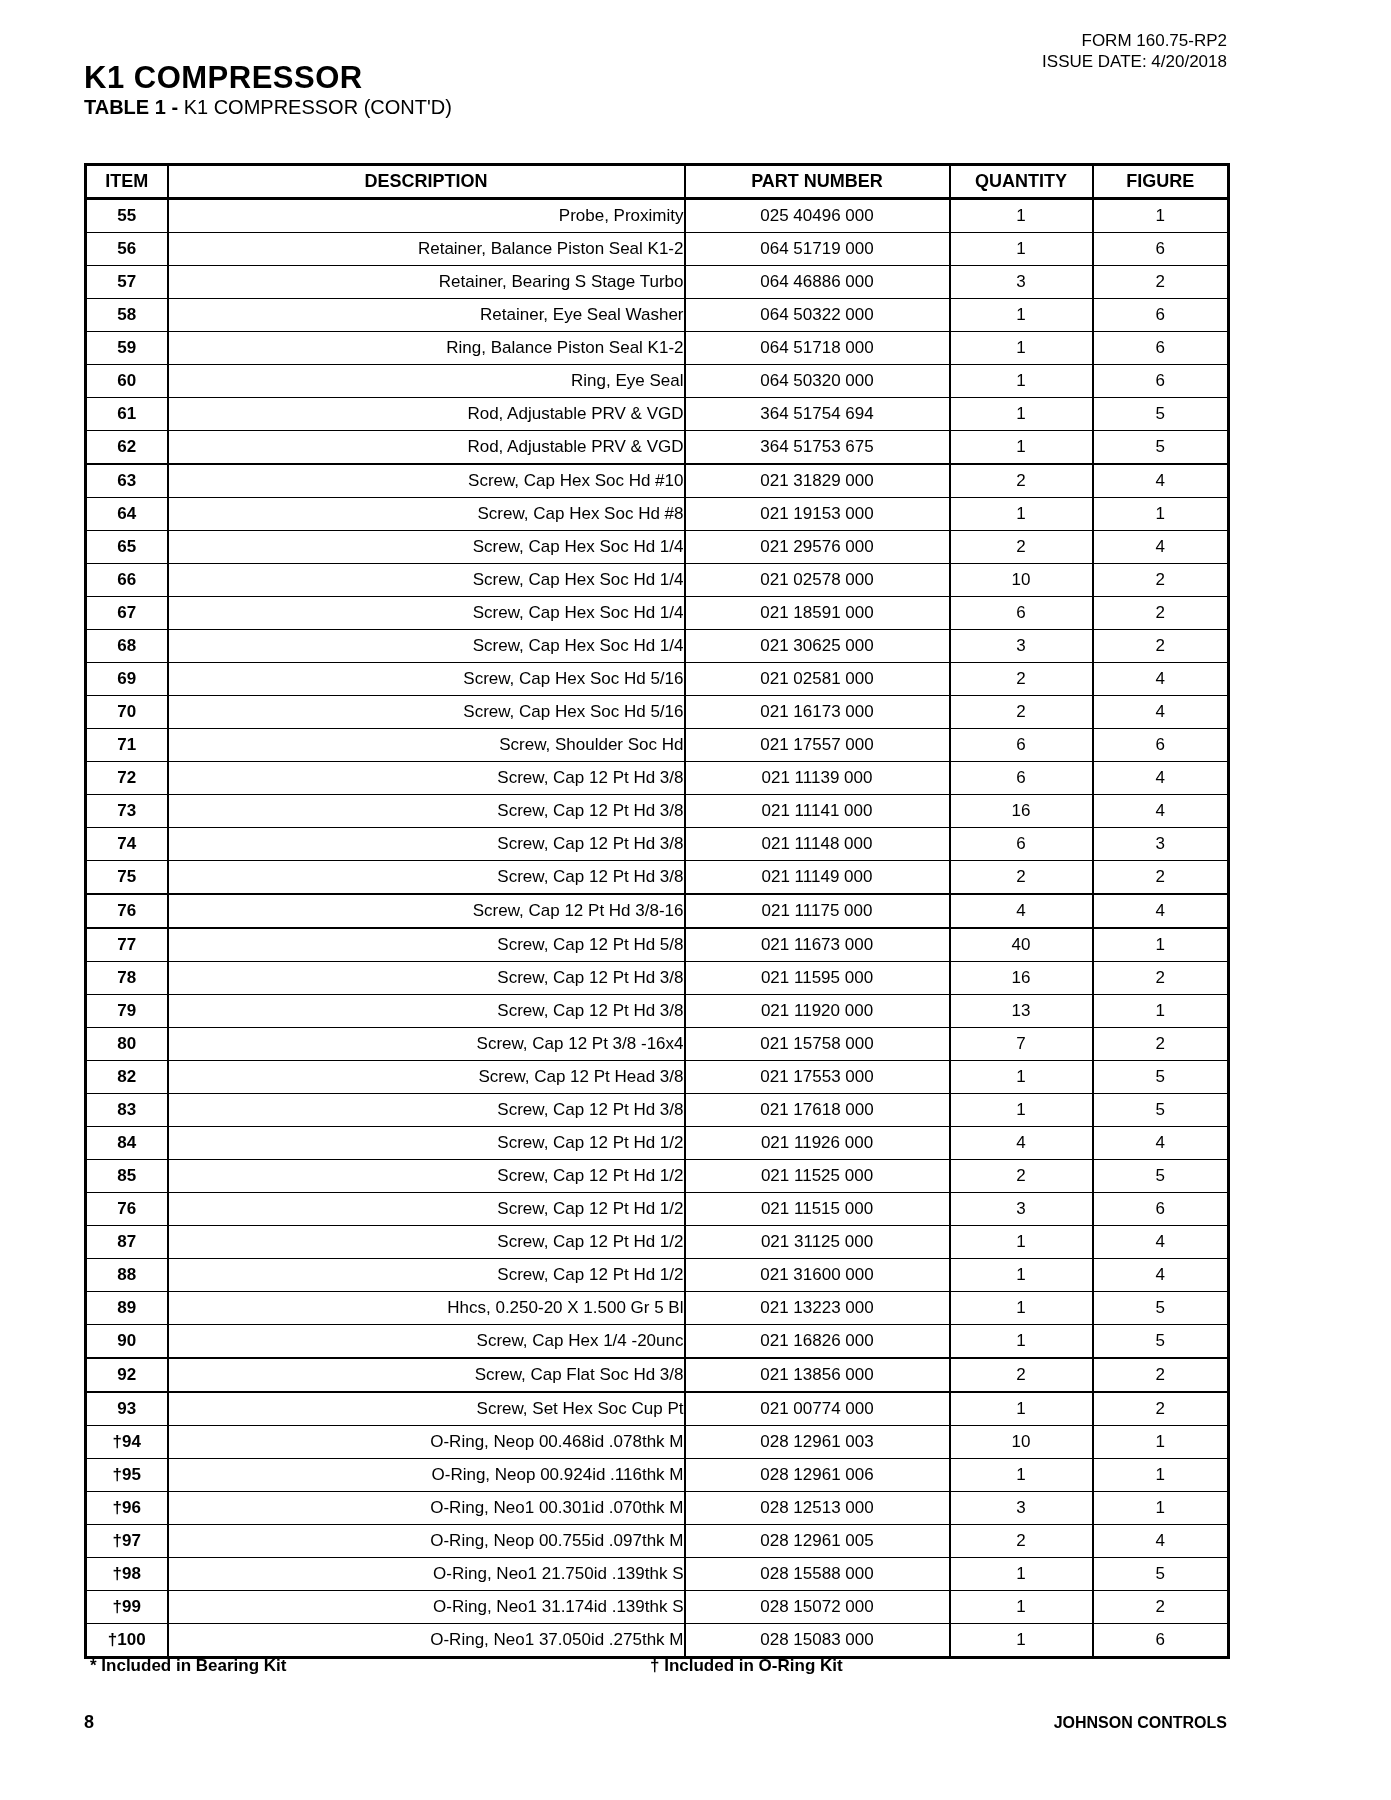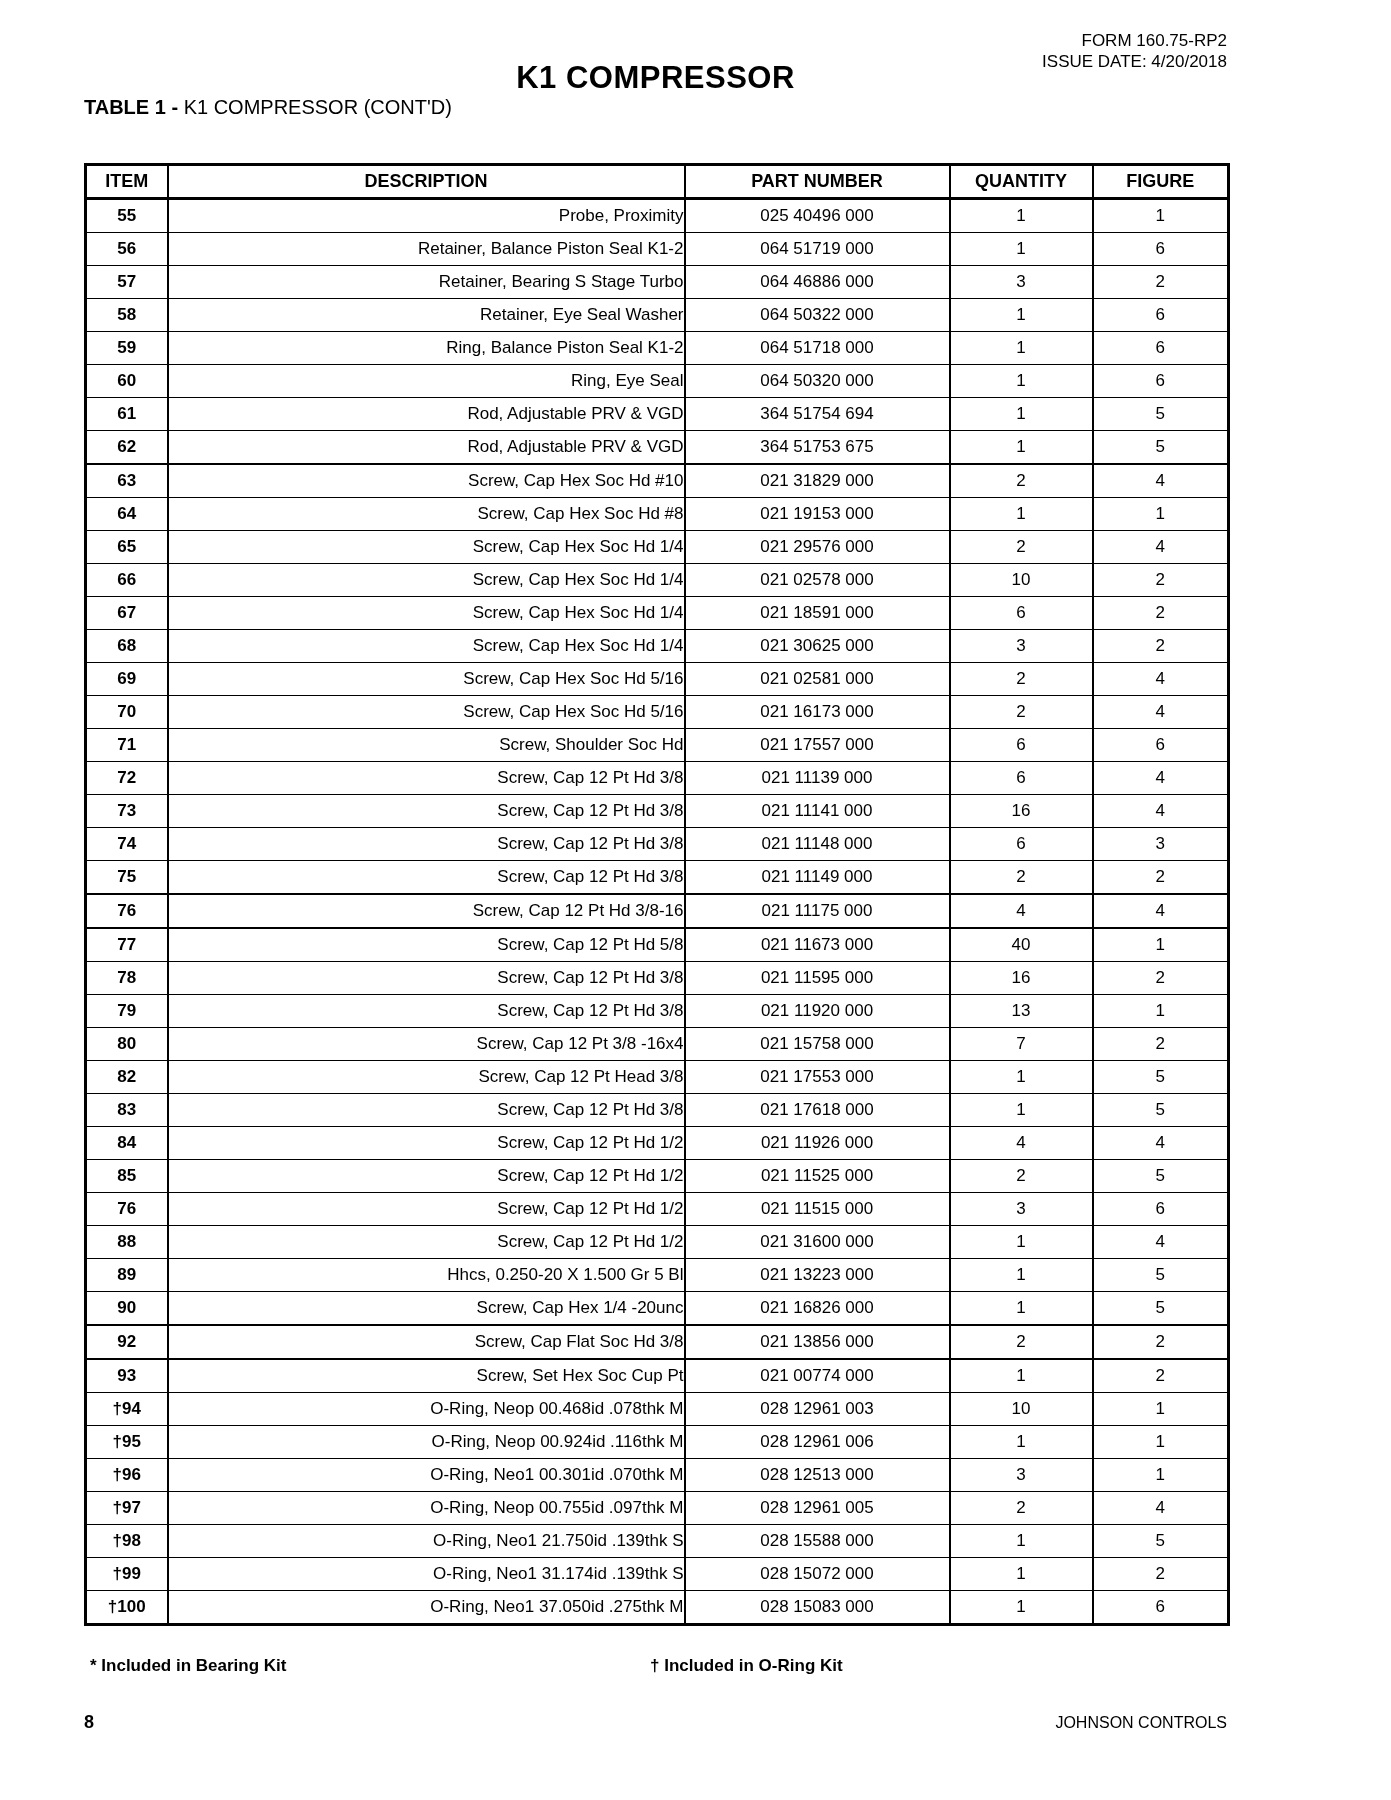--- a/index.html
+++ b/index.html
@@ -21,21 +21,20 @@
     text-align: right;
     font-size: 17px;
     line-height: 21px;
     font-weight: 400;
   }
   .doc-title {
     position: absolute;
     top: 60px;
     left: 84px;
     width: 1143px;
-    text-align: center;
     font-size: 31px;
     font-weight: 700;
     letter-spacing: 0.5px;
   }
   .table-label {
     position: absolute;
     top: 96px;
     left: 84px;
     font-size: 20px;
   }
@@ -103,21 +102,21 @@
     left: 0;
     top: 0;
     font-size: 18px;
     font-weight: 700;
   }
   .company {
     position: absolute;
     right: 0;
     top: 2px;
     font-size: 16px;
-    font-weight: 400;
+    font-weight: 700;
   }
 </style>
 </head>
 <body>
 
 <div class="page">
 
   <div class="meta-block">
     <div>FORM 160.75-RP2</div>
     <div>ISSUE DATE: 4/20/2018</div>
@@ -359,20 +358,27 @@
           <td class="col-fig">5</td>
         </tr>
         <tr>
           <td class="col-item">76</td>
           <td class="col-desc">Screw, Cap 12 Pt Hd 1/2</td>
           <td class="col-part">021 11515 000</td>
           <td class="col-qty">3</td>
           <td class="col-fig">6</td>
         </tr>
         <tr>
+          <td class="col-item">87</td>
+          <td class="col-desc">Screw, Cap 12 Pt Hd 1/2</td>
+          <td class="col-part">021 31125 000</td>
+          <td class="col-qty">1</td>
+          <td class="col-fig">4</td>
+        </tr>
+        <tr>
           <td class="col-item">88</td>
           <td class="col-desc">Screw, Cap 12 Pt Hd 1/2</td>
           <td class="col-part">021 31600 000</td>
           <td class="col-qty">1</td>
           <td class="col-fig">4</td>
         </tr>
         <tr>
           <td class="col-item">89</td>
           <td class="col-desc">Hhcs, 0.250-20 X 1.500 Gr 5 Bl</td>
           <td class="col-part">021 13223 000</td>

